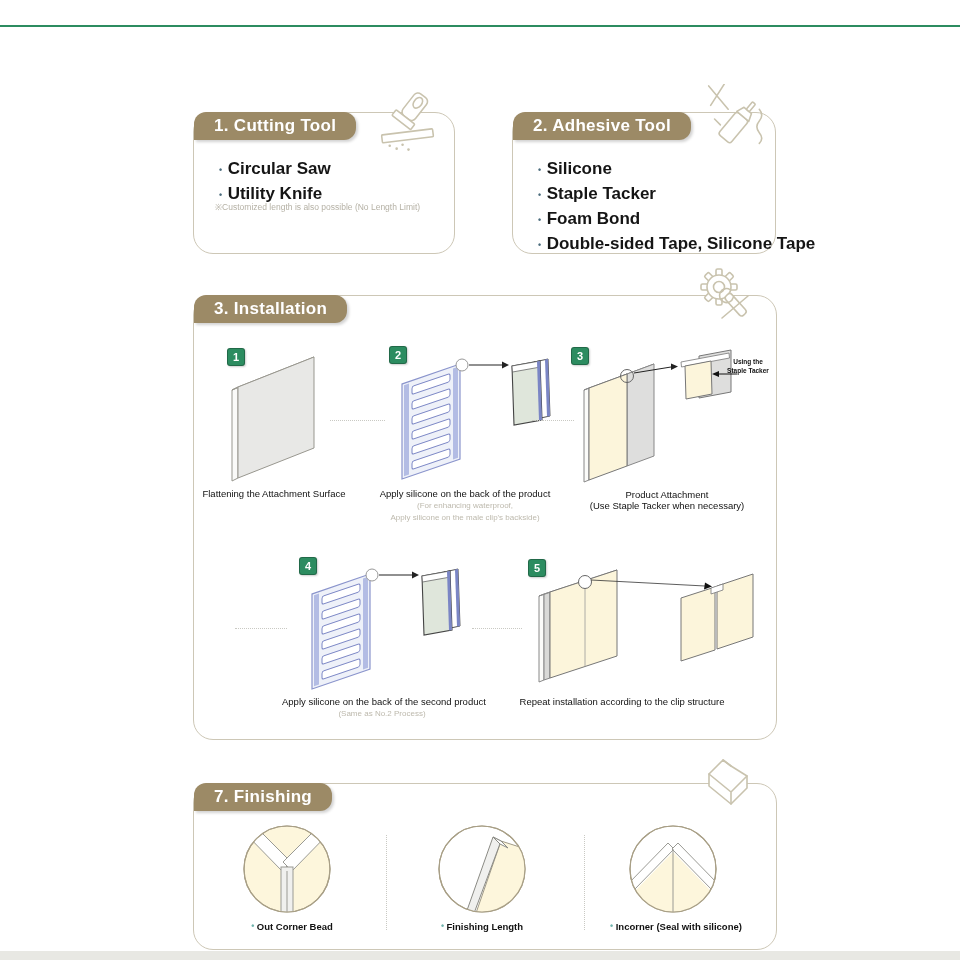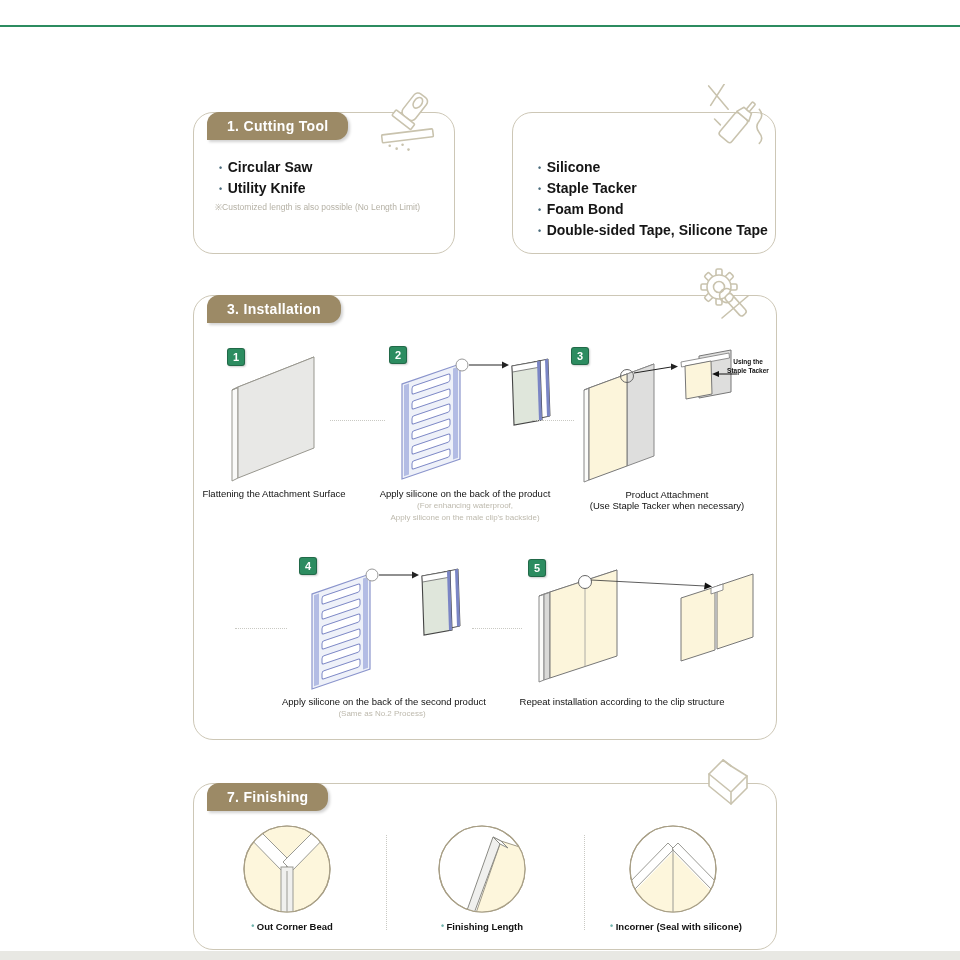--- a/index.html
+++ b/index.html
@@ -16,26 +16,26 @@
     border-radius:16px;display:flex;align-items:center;justify-content:center;color:#fff;
     font-size:26px;font-weight:bold;letter-spacing:.5px;}
 
   
   .box{position:absolute;border:1.3px solid var(--border);border-radius:20px;background:#fff;}
   #box-cutting{left:193px;top:112px;width:260px;height:140px;}
   #box-adhesive{left:512px;top:112px;width:262px;height:140px;}
   #box-install{left:193px;top:295px;width:582px;height:443px;}
   #box-finish{left:193px;top:783px;width:582px;height:165px;}
 
-  .section-label{position:absolute;top:-1px;left:13px;background:var(--tan);color:#fff;
-    font-weight:bold;font-size:14px;letter-spacing:.3px;height:28px;display:flex;align-items:center;
+  .section-label{position:absolute;top:-1px;left:0;background:var(--tan);color:#fff;
+    font-weight:bold;font-size:17px;letter-spacing:.3px;height:28px;display:flex;align-items:center;
     padding:0 20px;border-radius:12px 12px 12px 0;box-shadow:2px 2px 3px rgba(0,0,0,.18);white-space:nowrap;}
 
   .tool-list{position:absolute;left:25px;top:46px;}
-  .tool-item{font-size:14px;font-weight:bold;color:#151515;margin-bottom:5px;white-space:nowrap;}
+  .tool-item{font-size:17px;font-weight:bold;color:#151515;margin-bottom:5px;white-space:nowrap;}
   .tool-item::before{content:"• ";color:#4a6b7c;font-size:9px;vertical-align:1.5px;margin-right:3px;}
   .note{position:absolute;left:21px;top:88px;font-size:8.5px;font-weight:normal;color:#b5b1a5;white-space:nowrap;}
   #box-cutting .note{top:88px;}
   #box-cutting .tool-list{top:46px;}
 
   
   .badge{position:absolute;width:16px;height:16px;background:var(--green);color:#fff;font-size:11px;
     font-weight:bold;display:flex;align-items:center;justify-content:center;border-radius:3px;
     border:1px solid rgba(0,0,0,.25);box-shadow:1px 1px 2px rgba(0,0,0,.2);}
   #b1{left:227px;top:348px;} #b2{left:389px;top:346px;} #b3{left:571px;top:347px;}
@@ -107,20 +107,21 @@
       <rect class="ic" x="25" y="30" width="24" height="7" rx="1"></rect>
     </g>
     <rect class="ic" x="12" y="44" width="52" height="8" rx="1" transform="rotate(-7 38 48)"></rect>
     <circle class="icd" cx="20" cy="58" r="1.3"></circle>
       <circle class="icd" cx="27" cy="61" r="1.3"></circle>
     <circle class="icd" cx="33" cy="57" r="1.3"></circle>
       <circle class="icd" cx="39" cy="62" r="1.3"></circle>
   </svg>
 
   <div class="box" id="box-adhesive">
+    <div class="section-label">2. Adhesive Tool</div>
     <div class="tool-list">
       <div class="tool-item">Silicone</div>
       <div class="tool-item">Staple Tacker</div>
       <div class="tool-item">Foam Bond</div>
       <div class="tool-item">Double-sided Tape, Silicone Tape</div>
     </div>
   </div>
   <svg id="icon-glue" class="corner-icon-svg" viewBox="0 0 72 74">
     <path class="icn" d="M10,2 L30,26 M26,0 L12,22"></path>
     <g transform="rotate(40 36 44)">

